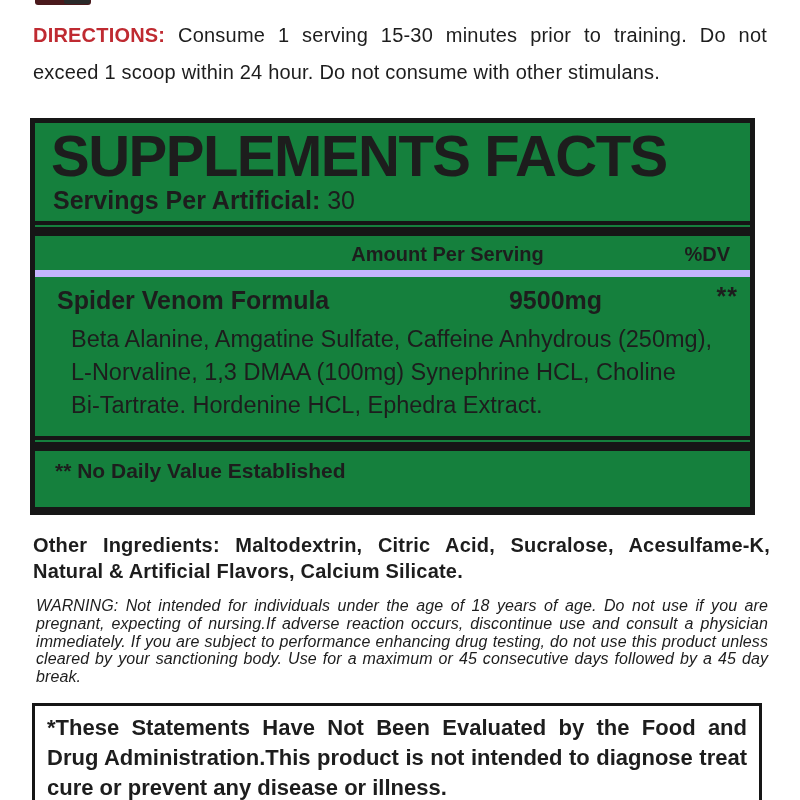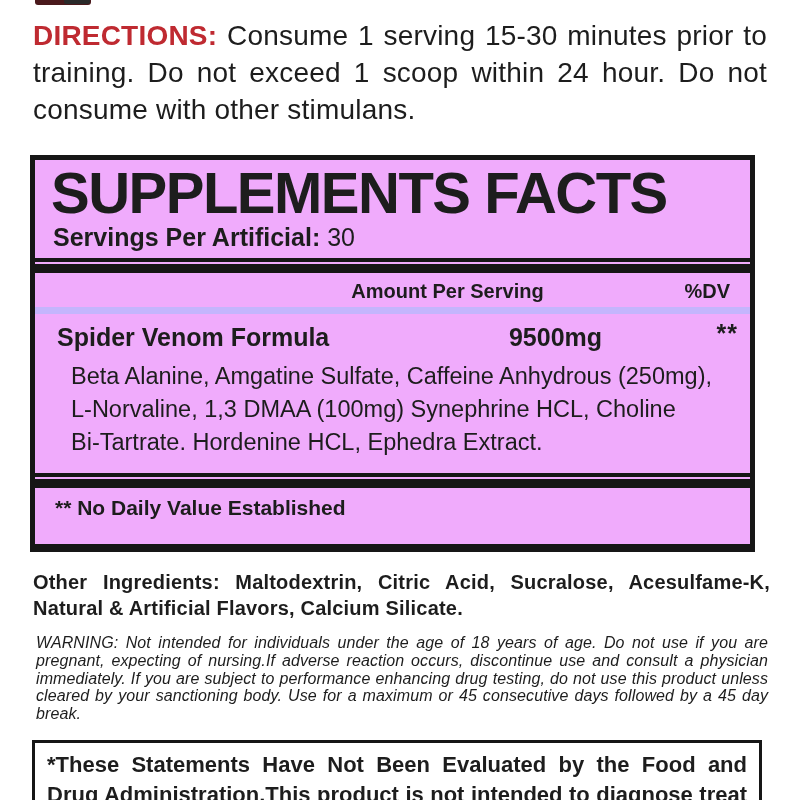--- a/index.html
+++ b/index.html
@@ -19,35 +19,35 @@
     background:#4a191c;border-radius:0 0 3px 3px;
   }
   .smudge2{
     position:absolute;top:0;left:64px;width:26px;height:4px;
     background:#2a2a2a;border-radius:0 0 2px 2px;
   }
 
   
   .directions{
     margin:17px 33px 0 33px;
-    font-size:28px;line-height:37px;
+    font-size:20px;line-height:37px;
     text-align:justify;
     letter-spacing:.2px;
   }
   .directions .dlabel{
     color:#bf2a31;font-weight:700;
   }
 
   
   .facts{
     margin:27px 0 0 30px;
     width:715px;
     border:5px solid #161616;
     border-bottom-width:8px;
-    background:#f0abfc;
+    background:#15803d;
   }
   .facts-head{padding:5px 12px 0 16px;}
   .facts-title{
     font-weight:700;font-size:58px;line-height:56px;
     letter-spacing:-1.5px;white-space:nowrap;
   }
   .servings-row{
     display:flex;justify-content:space-between;
     font-size:25px;line-height:30px;
     margin:1px 2px 6px 2px;

